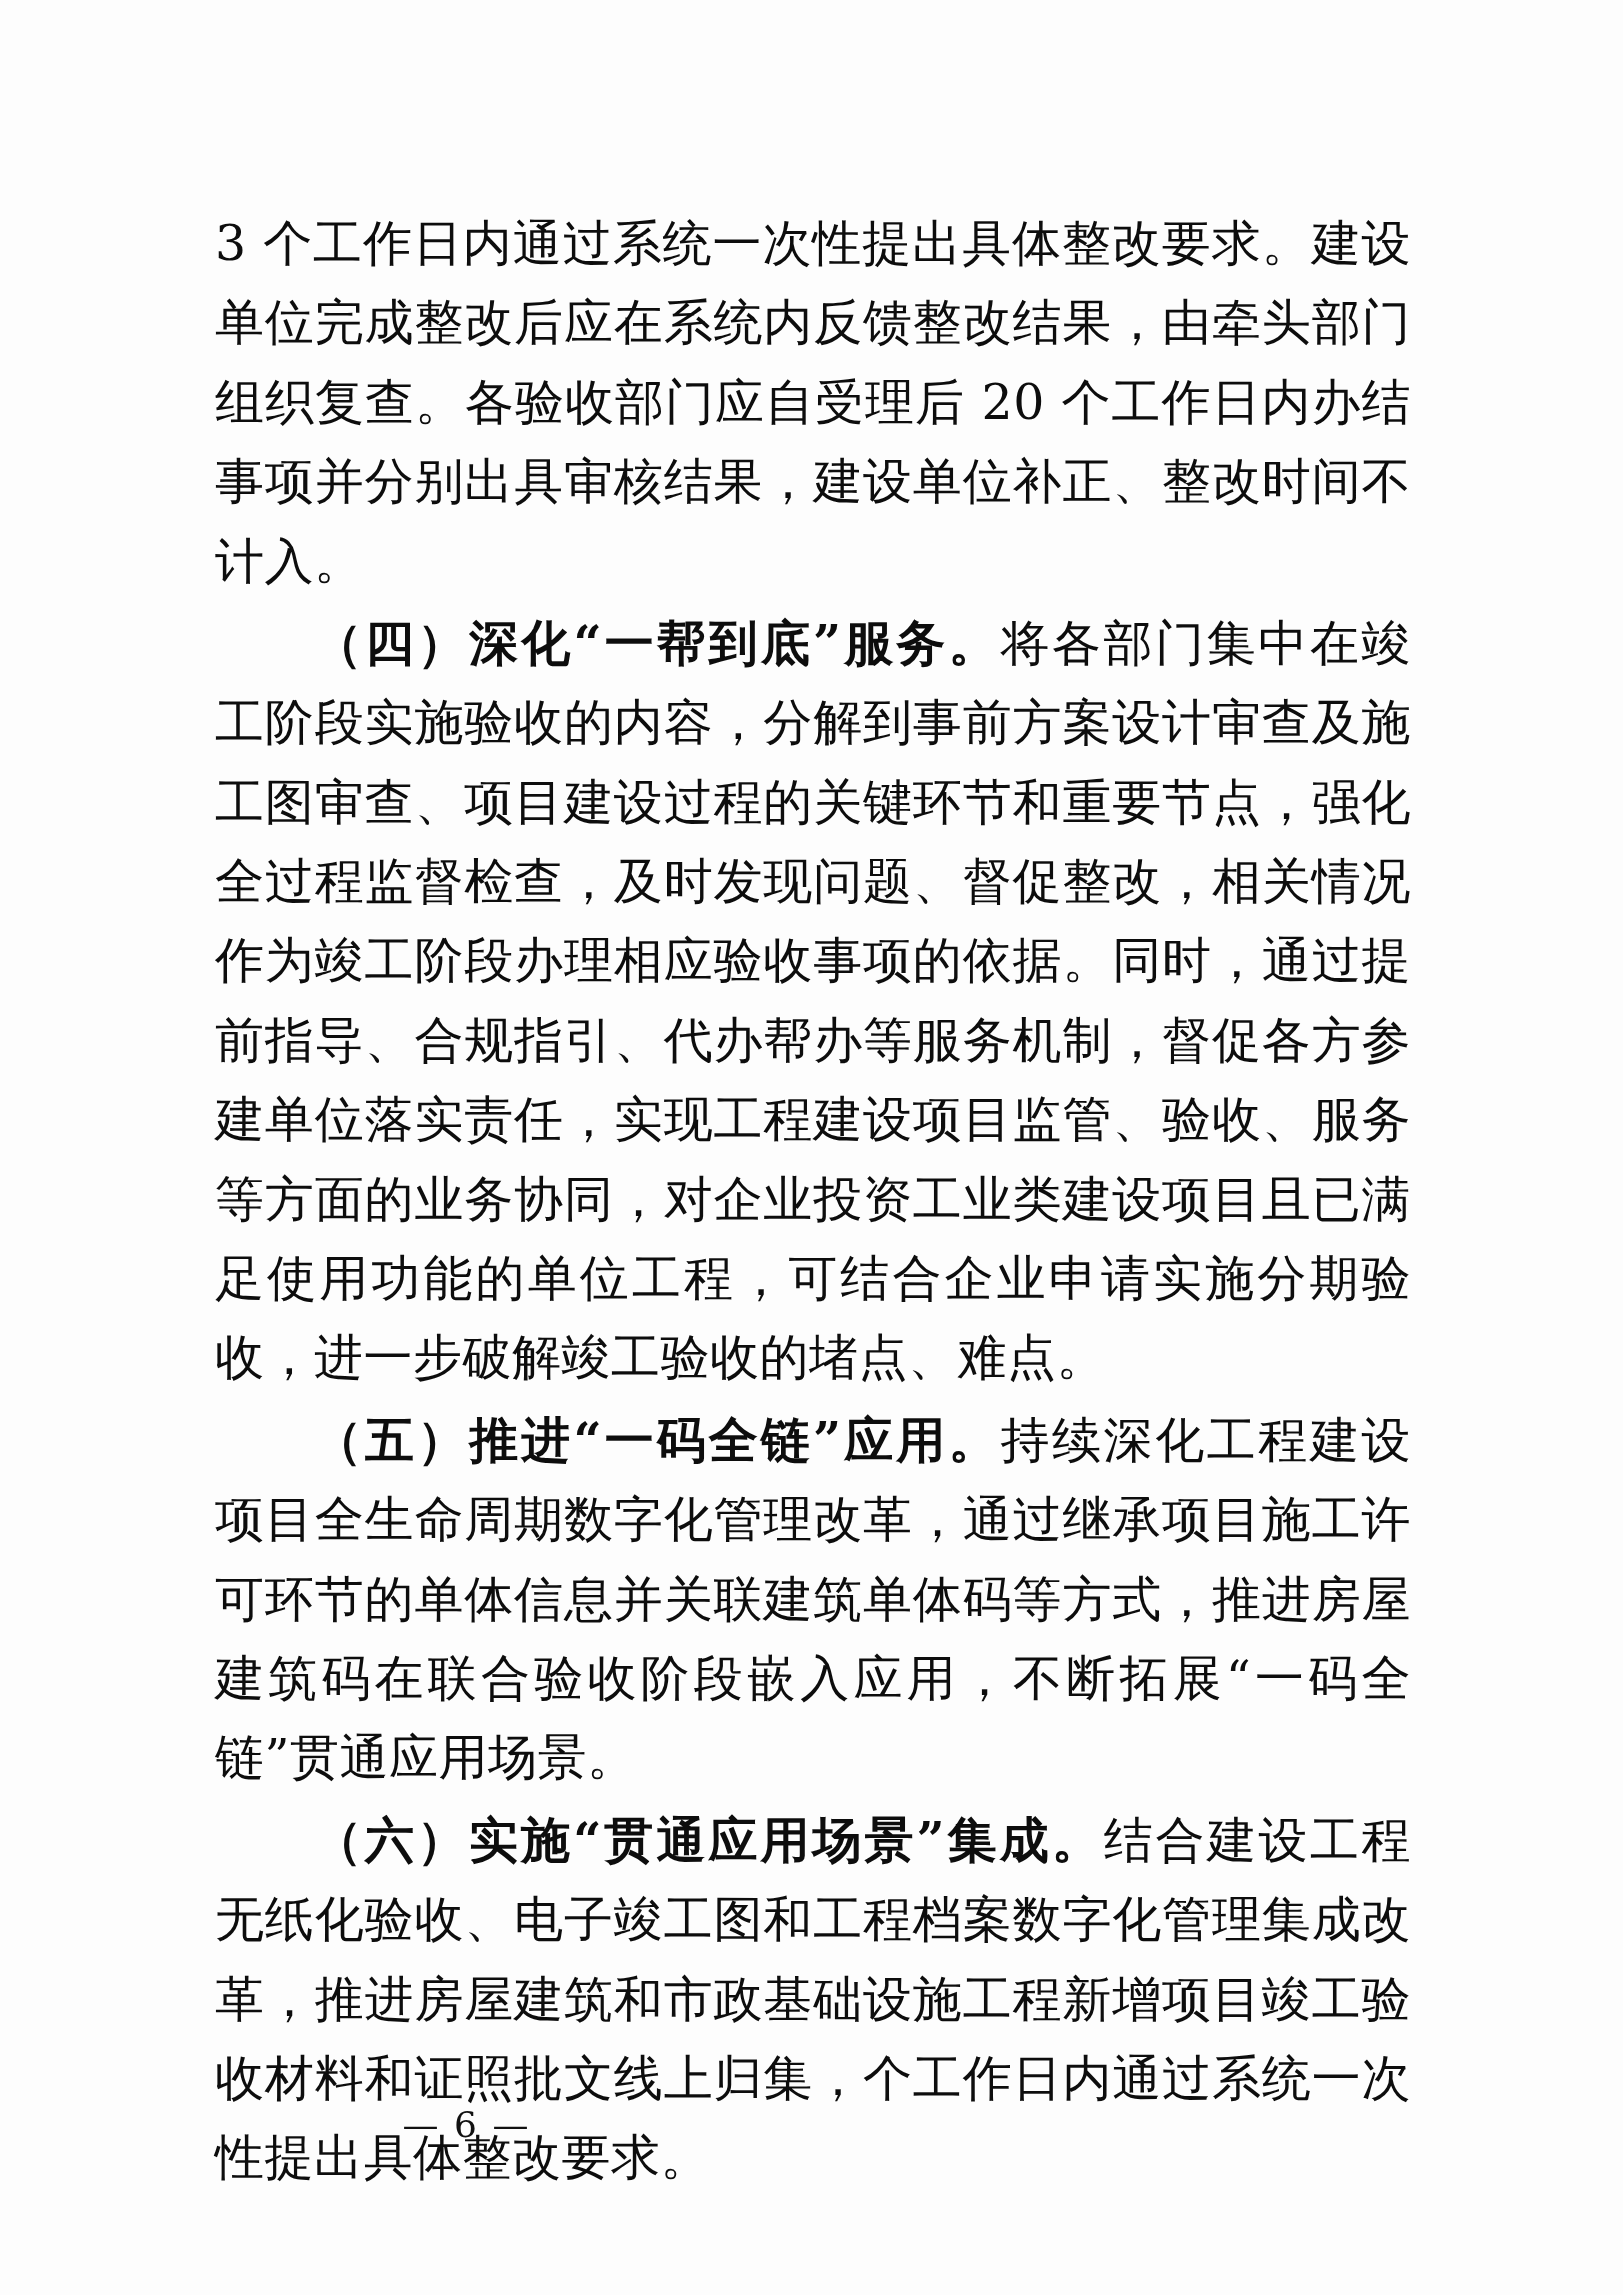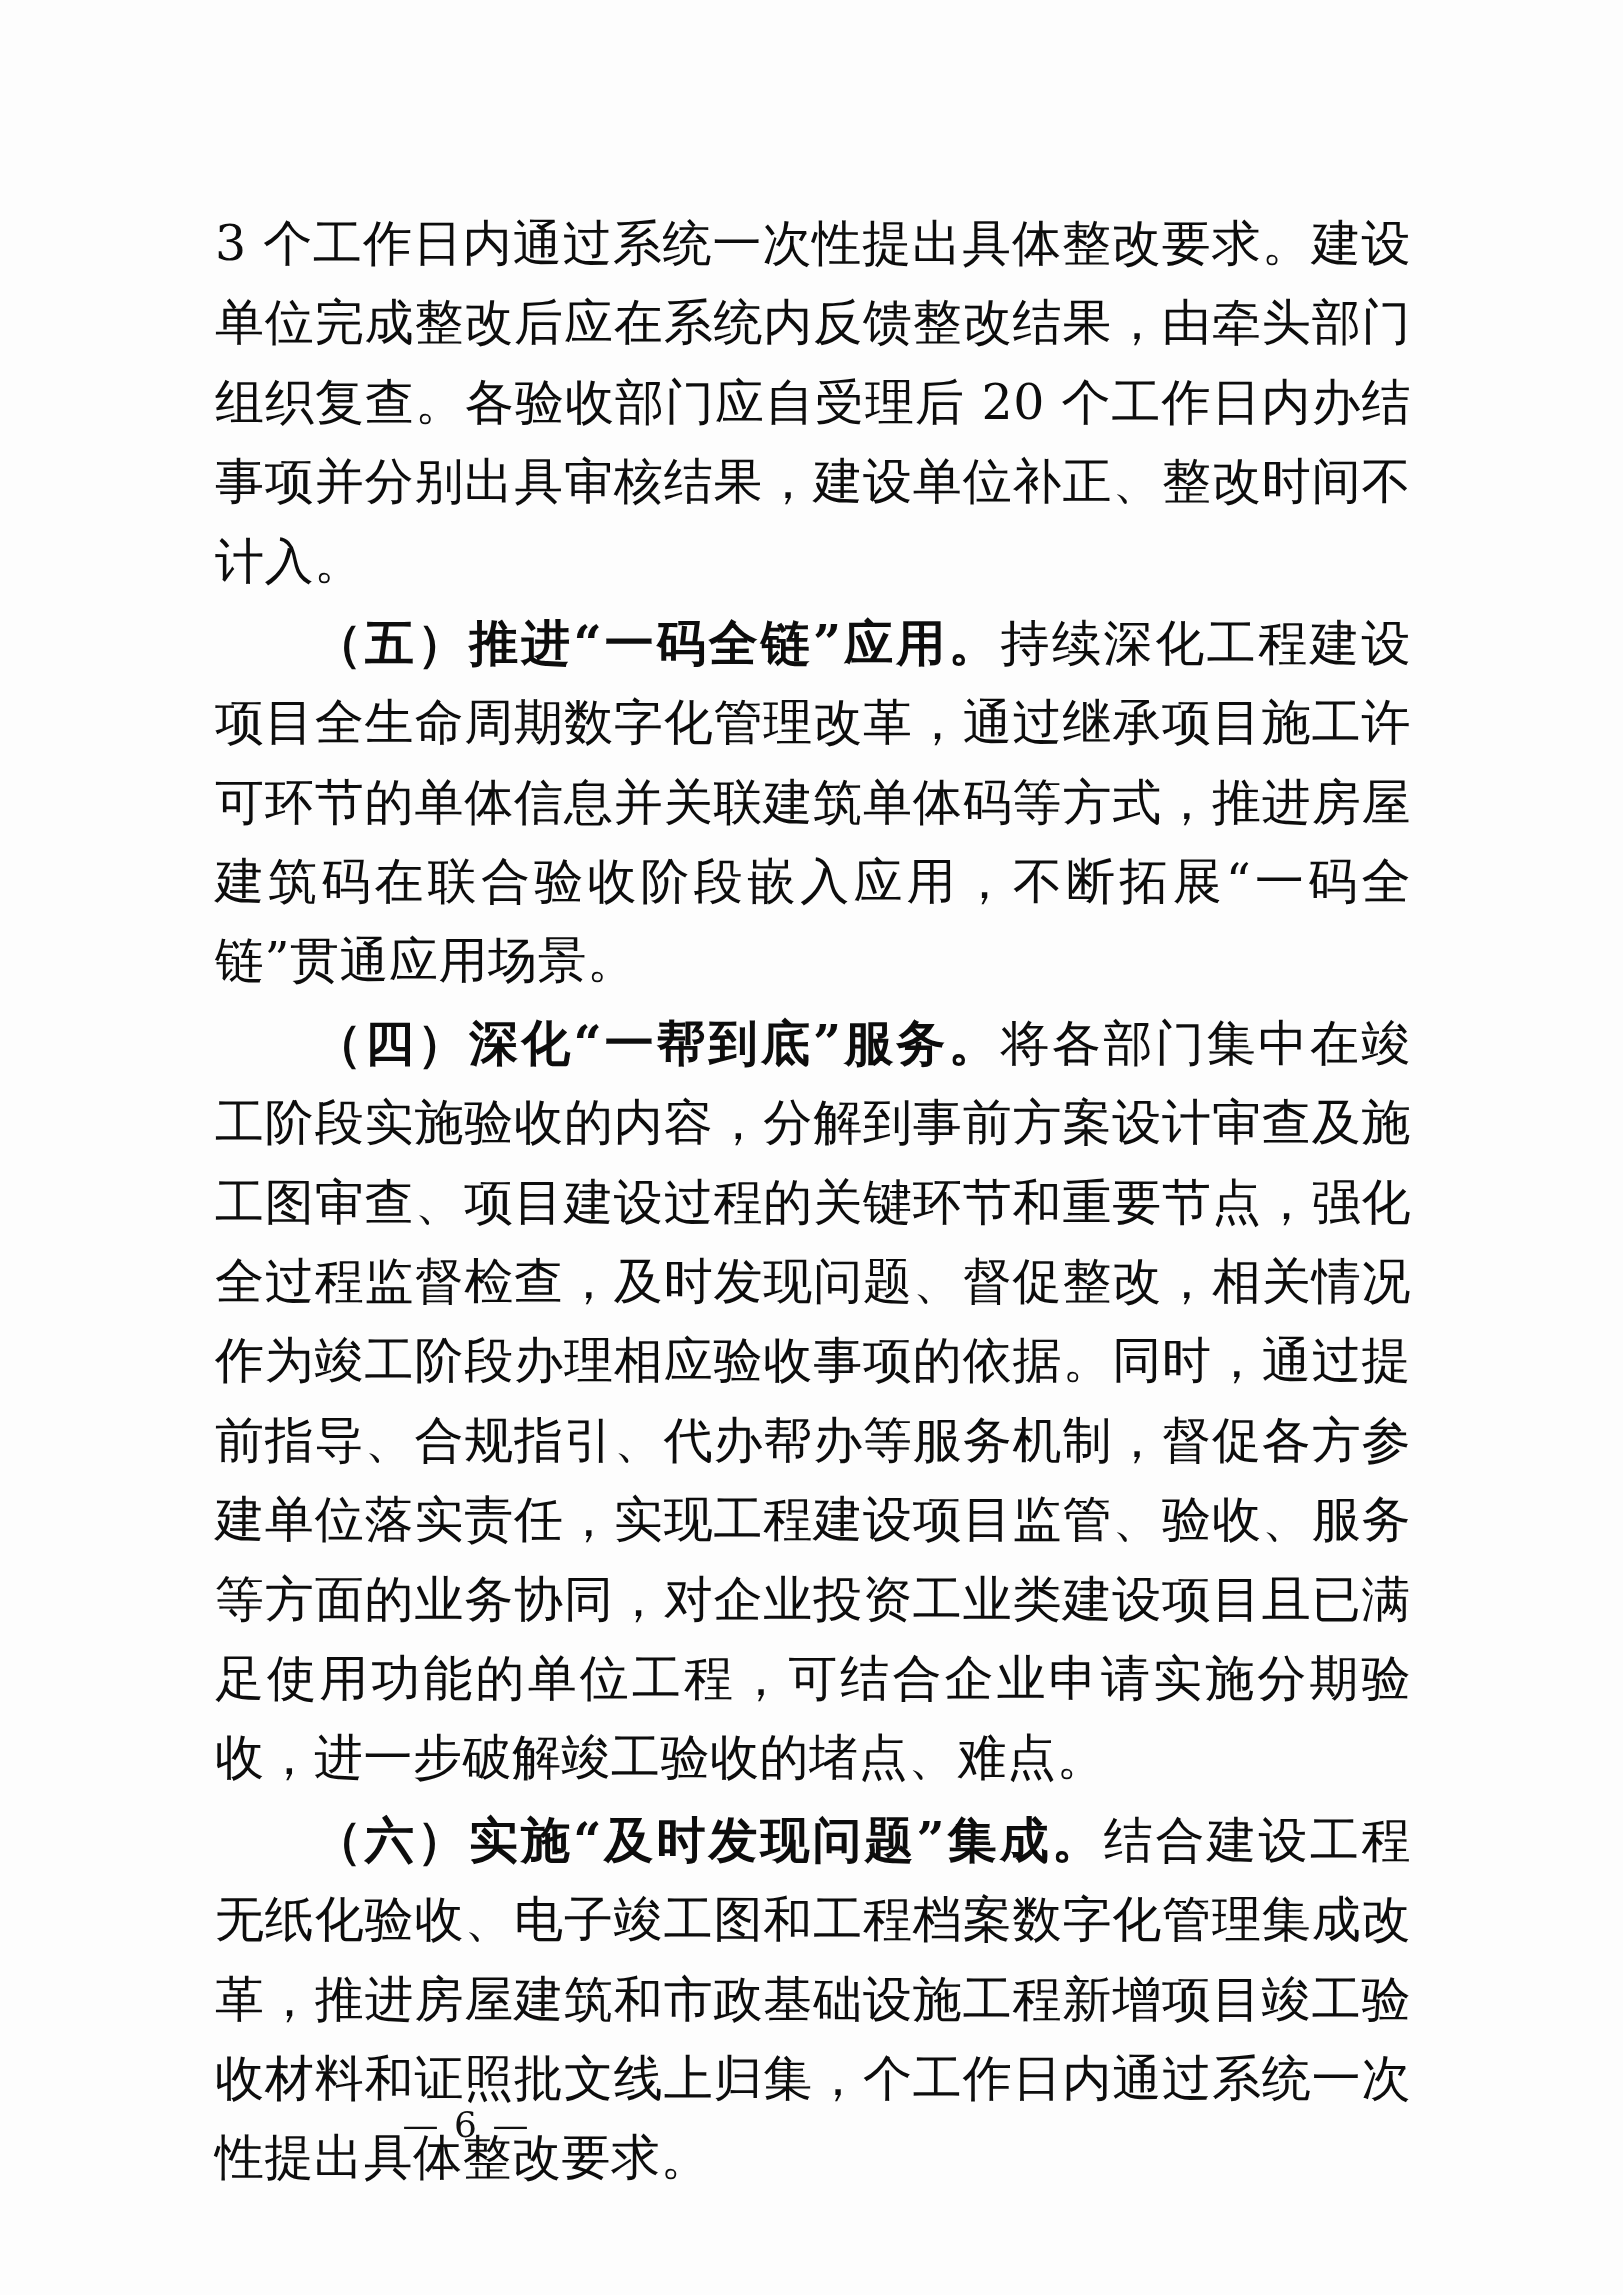--- a/index.html
+++ b/index.html
@@ -61,29 +61,29 @@
 <body>
 
 <div class="page">
   <div class="content">
 
     <p class="para">
       <span>3 个工作日内通过系统一次性提出具体整改要求。建设单位完成整改后应在系统内反馈整改结果，由牵头部门组织复查。各验收部门应自受理后 20 个工作日内办结事项并分别出具审核结果，建设单位补正、整改时间不计入。</span>
     </p>
 
     <p class="para indent">
+      <span class="heading-run">（四）深化“一帮到底”服务。</span><span>将各部门集中在竣工阶段实施验收的内容，分解到事前方案设计审查及施工图审查、项目建设过程的关键环节和重要节点，强化全过程监督检查，及时发现问题、督促整改，相关情况作为竣工阶段办理相应验收事项的依据。同时，通过提前指导、合规指引、代办帮办等服务机制，督促各方参建单位落实责任，实现工程建设项目监管、验收、服务等方面的业务协同，对企业投资工业类建设项目且已满足使用功能的单位工程，可结合企业申请实施分期验收，进一步破解竣工验收的堵点、难点。</span>
+    </p>
+
+    <p class="para indent">
       <span class="heading-run">（五）推进“一码全链”应用。</span><span>持续深化工程建设项目全生命周期数字化管理改革，通过继承项目施工许可环节的单体信息并关联建筑单体码等方式，推进房屋建筑码在联合验收阶段嵌入应用，不断拓展“一码全链”贯通应用场景。</span>
     </p>
 
     <p class="para indent">
-      <span class="heading-run">（四）深化“一帮到底”服务。</span><span>将各部门集中在竣工阶段实施验收的内容，分解到事前方案设计审查及施工图审查、项目建设过程的关键环节和重要节点，强化全过程监督检查，及时发现问题、督促整改，相关情况作为竣工阶段办理相应验收事项的依据。同时，通过提前指导、合规指引、代办帮办等服务机制，督促各方参建单位落实责任，实现工程建设项目监管、验收、服务等方面的业务协同，对企业投资工业类建设项目且已满足使用功能的单位工程，可结合企业申请实施分期验收，进一步破解竣工验收的堵点、难点。</span>
-    </p>
-
-    <p class="para indent">
-      <span class="heading-run">（六）实施“及时发现问题”集成。</span><span>结合建设工程无纸化验收、电子竣工图和工程档案数字化管理集成改革，推进房屋建筑和市政基础设施工程新增项目竣工验收材料和证照批文线上归集，个工作日内通过系统一次性提出具体整改要求。</span>
+      <span class="heading-run">（六）实施“贯通应用场景”集成。</span><span>结合建设工程无纸化验收、电子竣工图和工程档案数字化管理集成改革，推进房屋建筑和市政基础设施工程新增项目竣工验收材料和证照批文线上归集，个工作日内通过系统一次性提出具体整改要求。</span>
     </p>
 
   </div>
 
   <div class="footer">
     <span class="pagenum-inner">— 6 —</span>
   </div>
 </div>
 
 

